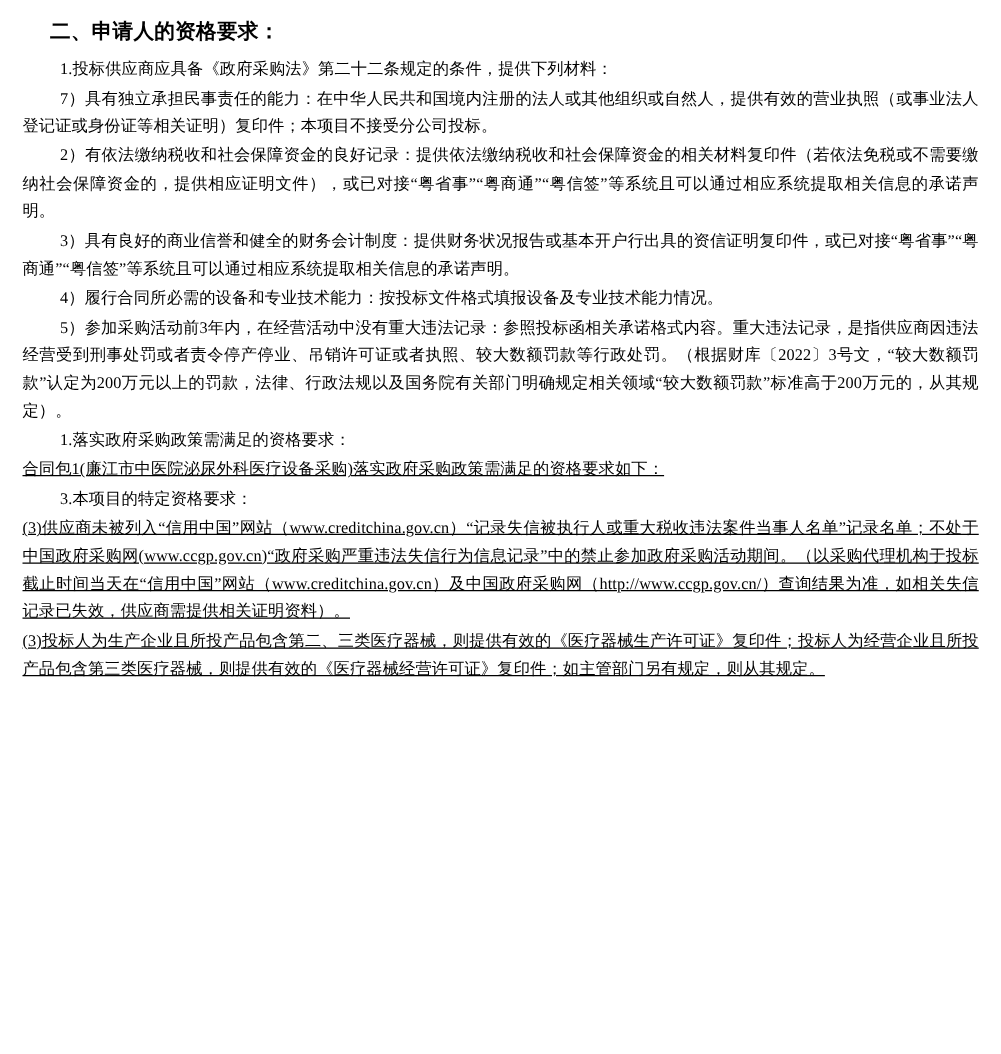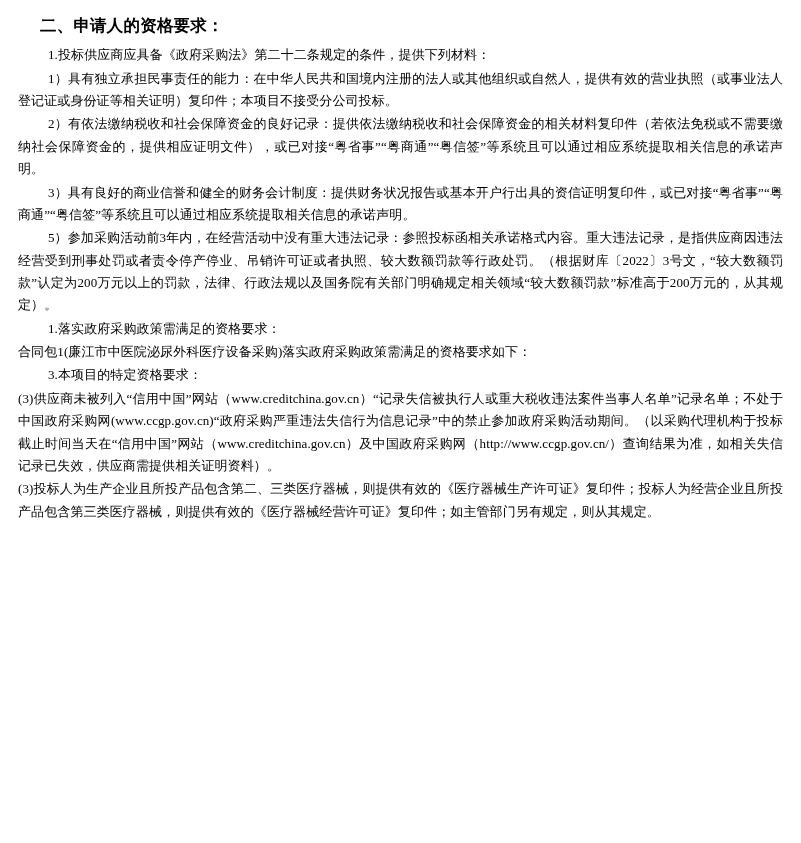--- a/index.html
+++ b/index.html
@@ -28,33 +28,34 @@
   }
   p.para {
     font-size: 13px;
     line-height: 1.72;
     margin: 0 0 1px 0;
     text-align: justify;
     text-justify: inter-ideograph;
     letter-spacing: 0.1px;
   }
   .indent1 { text-indent: 30px; }
-  .indent2 { margin-left: 56px; text-indent: 0; }
+  .indent2 { margin-left: 56px; text-indent: 0; text-decoration: underline; }
 </style>
 </head>
 <body>
 
 <div class="page">
 
   <h2 class="section-title">二、申请人的资格要求：</h2>
 
   <p class="para indent1">1.投标供应商应具备《政府采购法》第二十二条规定的条件，提供下列材料：</p>
-  <p class="para indent1">1）具有独立承担民事责任的能力：在中华人民共和国境内注册的法人或其他组织或自然人，提供有效的营业执照（或事业法人登记证或身份证等相关证明）复印件；本项目不接受分公司投标。</p>
+  <p class="para indent1">7）具有独立承担民事责任的能力：在中华人民共和国境内注册的法人或其他组织或自然人，提供有效的营业执照（或事业法人登记证或身份证等相关证明）复印件；本项目不接受分公司投标。</p>
   <p class="para indent1">2）有依法缴纳税收和社会保障资金的良好记录：提供依法缴纳税收和社会保障资金的相关材料复印件（若依法免税或不需要缴纳社会保障资金的，提供相应证明文件），或已对接“粤省事”“粤商通”“粤信签”等系统且可以通过相应系统提取相关信息的承诺声明。</p>
   <p class="para indent1">3）具有良好的商业信誉和健全的财务会计制度：提供财务状况报告或基本开户行出具的资信证明复印件，或已对接“粤省事”“粤商通”“粤信签”等系统且可以通过相应系统提取相关信息的承诺声明。</p>
+  <p class="para indent1">4）履行合同所必需的设备和专业技术能力：按投标文件格式填报设备及专业技术能力情况。</p>
   <p class="para indent1">5）参加采购活动前3年内，在经营活动中没有重大违法记录：参照投标函相关承诺格式内容。重大违法记录，是指供应商因违法经营受到刑事处罚或者责令停产停业、吊销许可证或者执照、较大数额罚款等行政处罚。（根据财库〔2022〕3号文，“较大数额罚款”认定为200万元以上的罚款，法律、行政法规以及国务院有关部门明确规定相关领域“较大数额罚款”标准高于200万元的，从其规定）。</p>
   <p class="para indent1">1.落实政府采购政策需满足的资格要求：</p>
   <p class="para indent2">合同包1(廉江市中医院泌尿外科医疗设备采购)落实政府采购政策需满足的资格要求如下：</p>
   <p class="para indent1">3.本项目的特定资格要求：</p>
   <p class="para indent2">(3)供应商未被列入“信用中国”网站（www.creditchina.gov.cn）“记录失信被执行人或重大税收违法案件当事人名单”记录名单；不处于中国政府采购网(www.ccgp.gov.cn)“政府采购严重违法失信行为信息记录”中的禁止参加政府采购活动期间。（以采购代理机构于投标截止时间当天在“信用中国”网站（www.creditchina.gov.cn）及中国政府采购网（http://www.ccgp.gov.cn/）查询结果为准，如相关失信记录已失效，供应商需提供相关证明资料）。</p>
   <p class="para indent2">(3)投标人为生产企业且所投产品包含第二、三类医疗器械，则提供有效的《医疗器械生产许可证》复印件；投标人为经营企业且所投产品包含第三类医疗器械，则提供有效的《医疗器械经营许可证》复印件；如主管部门另有规定，则从其规定。</p>
 
 </div>
 
 </body></html>

